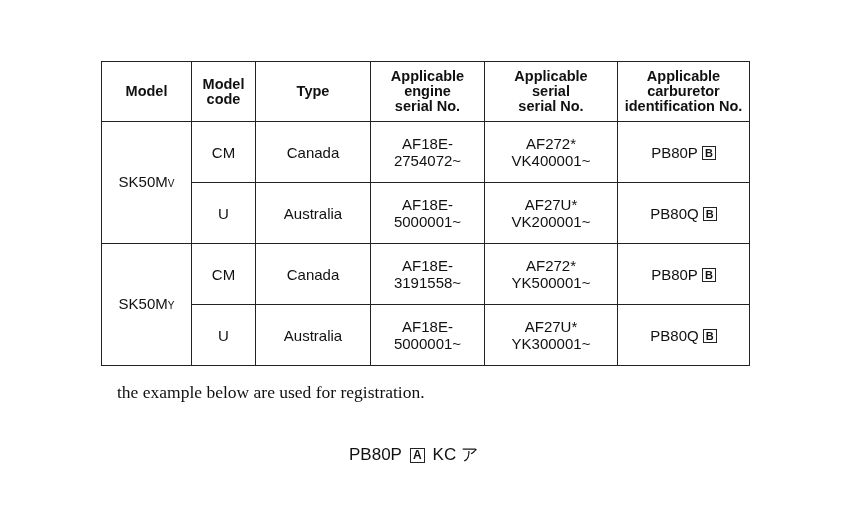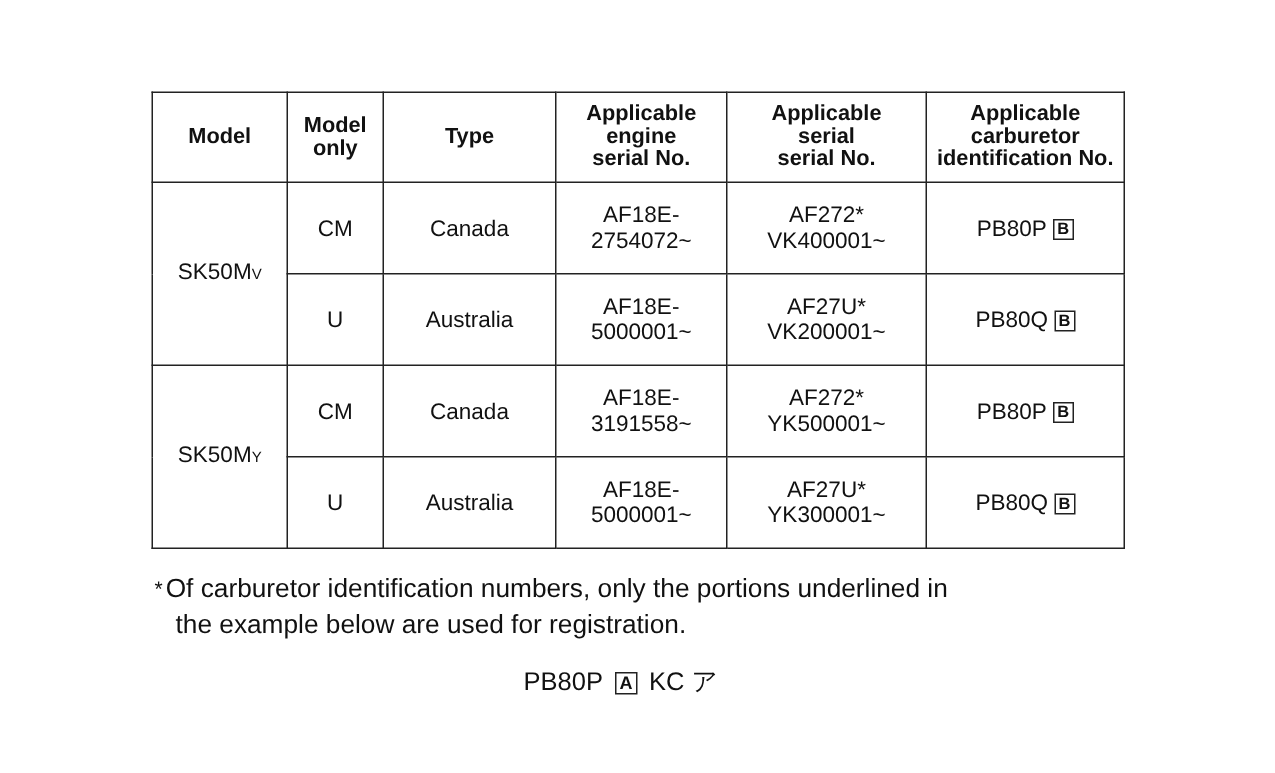--- a/index.html
+++ b/index.html
@@ -11,42 +11,42 @@
                vertical-align: middle; padding: 0; font-size: 15px; line-height: 17px; }
   table.spec th { font-weight: bold; font-size: 14.5px; line-height: 15px; height: 59px; }
   table.spec td { height: 60px; }
   .boxed { display: inline-block; border: 1.2px solid #222; font-weight: bold;
            font-size: 11px; line-height: 12px; padding: 0 2px; margin-left: 4px;
            vertical-align: 1px; }
   .model-sub { font-size: 10px; }
   .note { position: absolute; left: 103px; top: 380px; font-size: 17.5px; line-height: 24px;
           width: 660px; }
   .note .star { font-size: 14px; vertical-align: 1px; margin-right: 2px; }
-  .note .line2 { padding-left: 14px; }
+  .note .line2 { padding-left: 14px; font-family: Liberation Serif, serif; }
   .example { position: absolute; left: 349px; top: 445px; font-size: 17px; line-height: 20px;
              white-space: nowrap; }
   .example .ul { text-underline-offset: 3px; }
   .example .boxed { font-size: 12px; line-height: 13px; margin-left: 8px; margin-right: 8px; }
 </style>
 </head>
 <body>
 
 <table class="spec">
   <colgroup>
     <col style="width:90px">
       <col style="width:64px">
       <col style="width:115px">
     <col style="width:114px">
       <col style="width:133px">
       <col style="width:132px">
   </colgroup>
   <thead>
     <tr>
       <th><span>Model</span></th>
-      <th><span>Model</span><br><span>only</span></th>
+      <th><span>Model</span><br><span>code</span></th>
       <th><span>Type</span></th>
       <th><span>Applicable</span><br><span>engine</span><br><span>serial No.</span></th>
       <th><span>Applicable</span><br><span>serial</span><br><span>serial No.</span></th>
       <th><span>Applicable</span><br><span>carburetor</span><br><span>identification No.</span></th>
     </tr>
   </thead>
   <tbody>
     <tr>
       <td rowspan="2"><span>SK50M</span><span class="model-sub">V</span></td>
       <td>CM</td>
@@ -74,19 +74,18 @@
       <td>U</td>
       <td>Australia</td>
       <td><span>AF18E-</span><br><span>5000001~</span></td>
       <td><span>AF27U*</span><br><span>YK300001~</span></td>
       <td><span>PB80Q</span><span class="boxed">B</span></td>
     </tr>
   </tbody>
 </table>
 
 <div class="note">
-  <div><span class="star">*</span><span>Of carburetor identification numbers, only the portions underlined in</span></div>
   <div class="line2">the example below are used for registration.</div>
 </div>
 
 <div class="example">
   <span class="ul"><span>PB80P</span><span class="boxed">A</span></span><span>KC ア</span>
 </div>
 
 </body></html>

